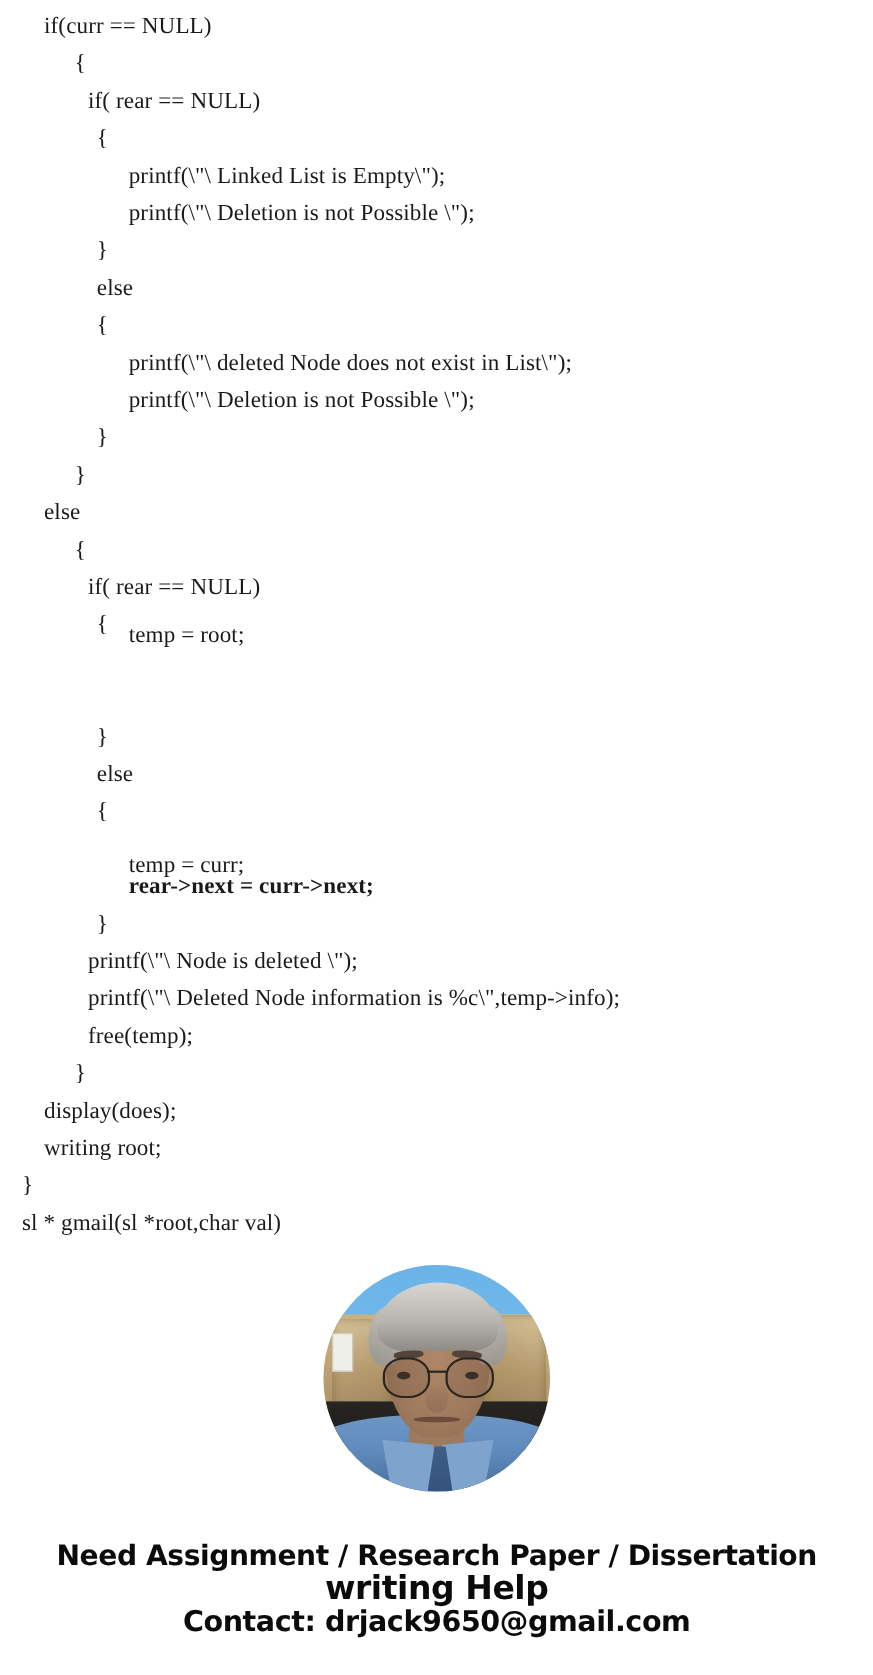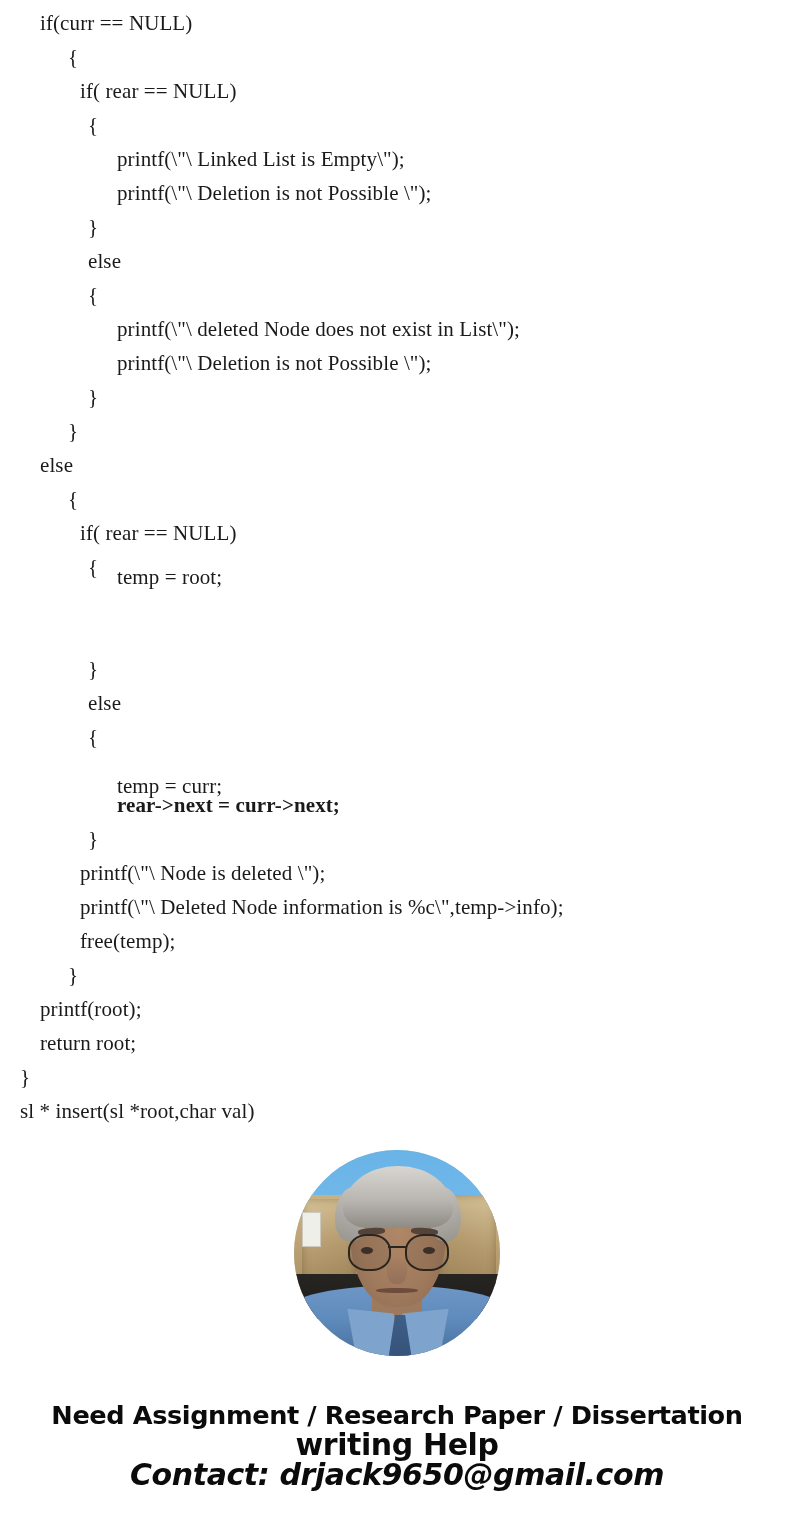--- a/index.html
+++ b/index.html
@@ -231,21 +231,21 @@
     line-height: 30px;
     color: #0b0b0b;
     letter-spacing: -0.4px;
   }
   #footer-promo .fl {
     display: block;
     white-space: nowrap;
   }
   #footer-promo .fl-1 { font-size: 25.6px; }
   #footer-promo .fl-2 { font-size: 30px; }
-  #footer-promo .fl-3 { font-size: 30px; font-style: italic; }
+  #footer-promo .fl-3 { font-size: 26px; }
 </style>
 </head>
 <body>
 
 <div id="code-block">
     <div class="code-line" style="top: -28px;"><span class="txt i2">}</span></div>
     <div class="code-line" style="top: 6px;"><span class="txt i1">if(curr == NULL)</span></div>
     <div class="code-line" style="top: 40px;"><span class="txt i2">{</span></div>
     <div class="code-line" style="top: 74px;"><span class="txt i3">if( rear == NULL)</span></div>
     <div class="code-line" style="top: 108px;"><span class="txt i4">{</span></div>
@@ -266,24 +266,24 @@
     <div class="code-line" style="top: 652px;"><span class="txt i4">}</span></div>
     <div class="code-line" style="top: 686px;"><span class="txt i4">else</span></div>
     <div class="code-line" style="top: 720px;"><span class="txt i4">{</span></div>
     <div class="code-line" style="top: 754px; margin-top: 15px;"><span class="txt i5">temp = curr;</span></div>
     <div class="code-line" style="top: 788px; font-weight: bold;"><span class="txt i5">rear-&gt;next = curr-&gt;next;</span></div>
     <div class="code-line" style="top: 822px;"><span class="txt i4">}</span></div>
     <div class="code-line" style="top: 856px;"><span class="txt i3">printf(\"\ Node is deleted \");</span></div>
     <div class="code-line" style="top: 890px;"><span class="txt i3">printf(\"\ Deleted Node information is %c\",temp-&gt;info);</span></div>
     <div class="code-line" style="top: 924px;"><span class="txt i3">free(temp);</span></div>
     <div class="code-line" style="top: 958px;"><span class="txt i2">}</span></div>
-    <div class="code-line" style="top: 992px;"><span class="txt i1">printf(root);</span></div>
-    <div class="code-line" style="top: 1026px;"><span class="txt i1">return root;</span></div>
+    <div class="code-line" style="top: 992px;"><span class="txt i1">display(does);</span></div>
+    <div class="code-line" style="top: 1026px;"><span class="txt i1">writing root;</span></div>
     <div class="code-line" style="top: 1060px;"><span class="txt i0">}</span></div>
-    <div class="code-line" style="top: 1094px;"><span class="txt i0">sl * insert(sl *root,char val)</span></div>
+    <div class="code-line" style="top: 1094px;"><span class="txt i0">sl * gmail(sl *root,char val)</span></div>
   </div>
 
 <div id="avatar-wrap">
   <div id="avatar">
     <div class="ph-sky"></div>
     <div class="ph-wall"></div>
     <div class="ph-wall-panelL"></div>
     <div class="ph-wall-panelR"></div>
     <div class="ph-switch"></div>
     <div class="ph-dark"></div>

